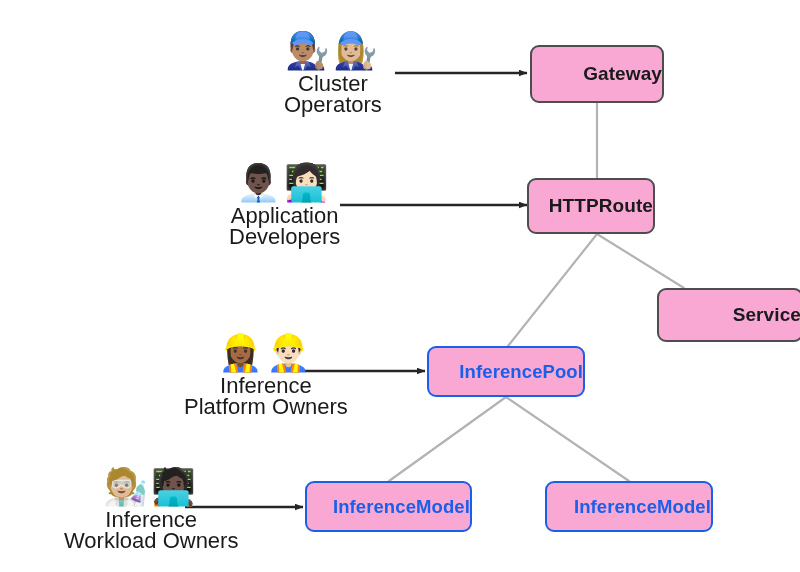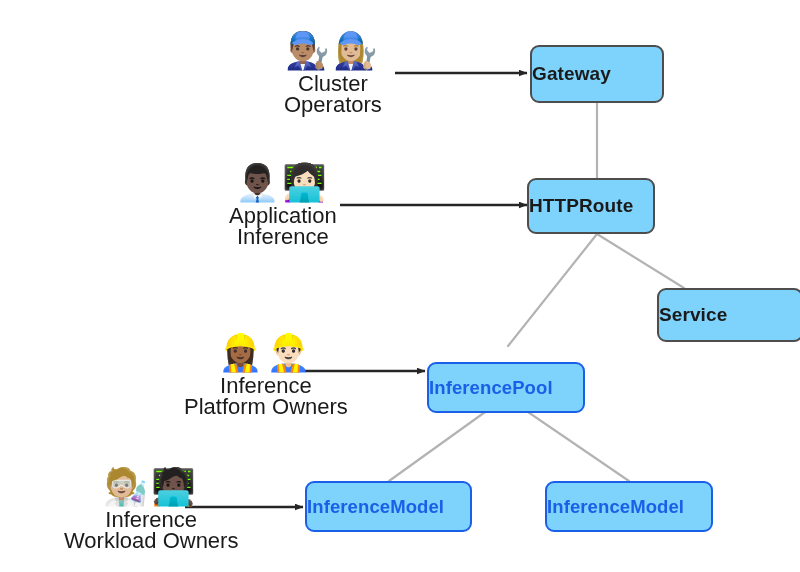--- a/index.html
+++ b/index.html
@@ -22,23 +22,23 @@
     left: 0;
     top: 0;
     width: 800px;
     height: 572px;
   }
   .node-box {
     position: absolute;
     box-sizing: border-box;
     display: flex;
     align-items: center;
-    justify-content: flex-start;
+    justify-content: flex-end;
     border-radius: 9px;
-    background: #7dd3fc;
+    background: #f9a8d4;
     font-weight: bold;
     letter-spacing: 0.1px;
     white-space: nowrap;
   }
   .node-box.style-plain {
     border: 2.2px solid #4d4d4d;
     color: #1a1a1a;
     font-size: 19px;
   }
   .node-box.style-accent {
@@ -98,40 +98,40 @@
   <div id="nodes-layer">
       <div class="node-box style-plain" style="left: 530px; top: 45px; width: 134px; height: 58px;">
         <span>Gateway</span>
       </div>
       <div class="node-box style-plain" style="left: 527px; top: 178px; width: 128px; height: 56px;">
         <span>HTTPRoute</span>
       </div>
       <div class="node-box style-plain" style="left: 611px; top: 288px; width: 146px; height: 54px; margin-left: 46px;">
         <span>Service</span>
       </div>
-      <div class="node-box style-accent" style="left: 427px; top: 346px; width: 158px; height: 51px; margin-top: 16px;">
+      <div class="node-box style-accent" style="left: 427px; top: 346px; width: 158px; height: 51px;">
         <span>InferencePool</span>
       </div>
       <div class="node-box style-accent" style="left: 305px; top: 481px; width: 167px; height: 51px;">
         <span>InferenceModel</span>
       </div>
       <div class="node-box style-accent" style="left: 545px; top: 481px; width: 168px; height: 51px;">
         <span>InferenceModel</span>
       </div>
     </div>
   <div id="actors-layer">
       <div class="actor" style="left: 284px; top: 30px;">
         <div class="actor-emoji">👨🏽‍🔧👩🏼‍🔧</div>
         <div class="actor-label">Cluster
 Operators</div>
       </div>
       <div class="actor" style="left: 229px; top: 162px;">
         <div class="actor-emoji">👨🏿‍💼👩🏻‍💻</div>
         <div class="actor-label">Application
-Inference</div>
+Developers</div>
       </div>
       <div class="actor" style="left: 184px; top: 332px;">
         <div class="actor-emoji">👷🏾‍♀️👷🏻‍♂️</div>
         <div class="actor-label">Inference
 Platform Owners</div>
       </div>
       <div class="actor" style="left: 64px; top: 466px;">
         <div class="actor-emoji">🧑🏼‍🔬🧑🏿‍💻</div>
         <div class="actor-label">Inference
 Workload Owners</div>

